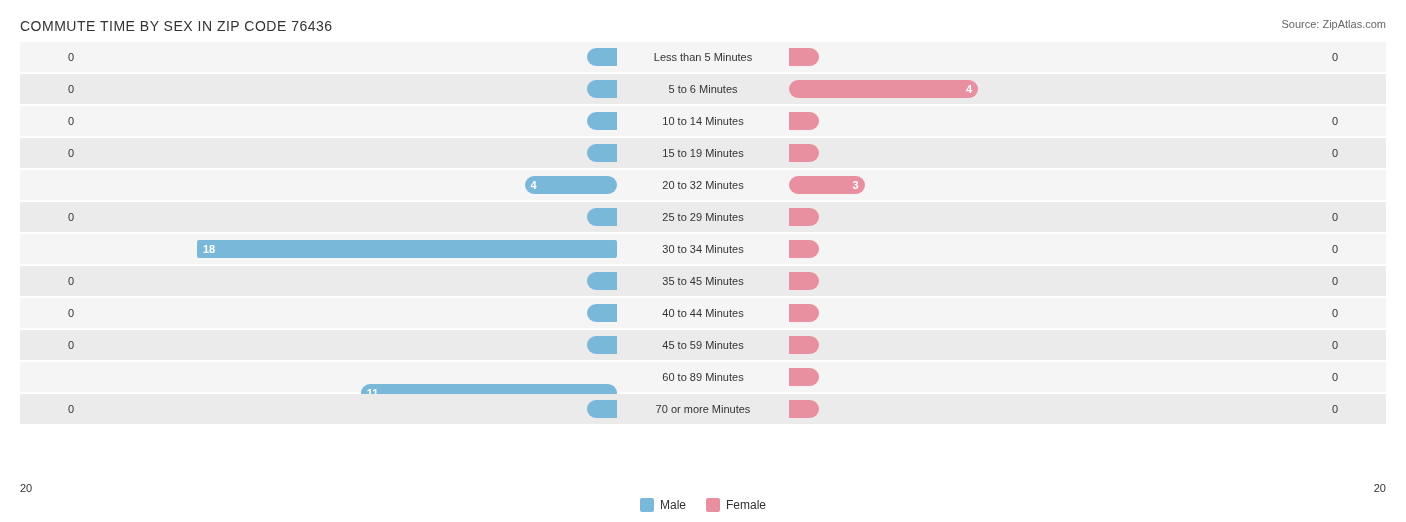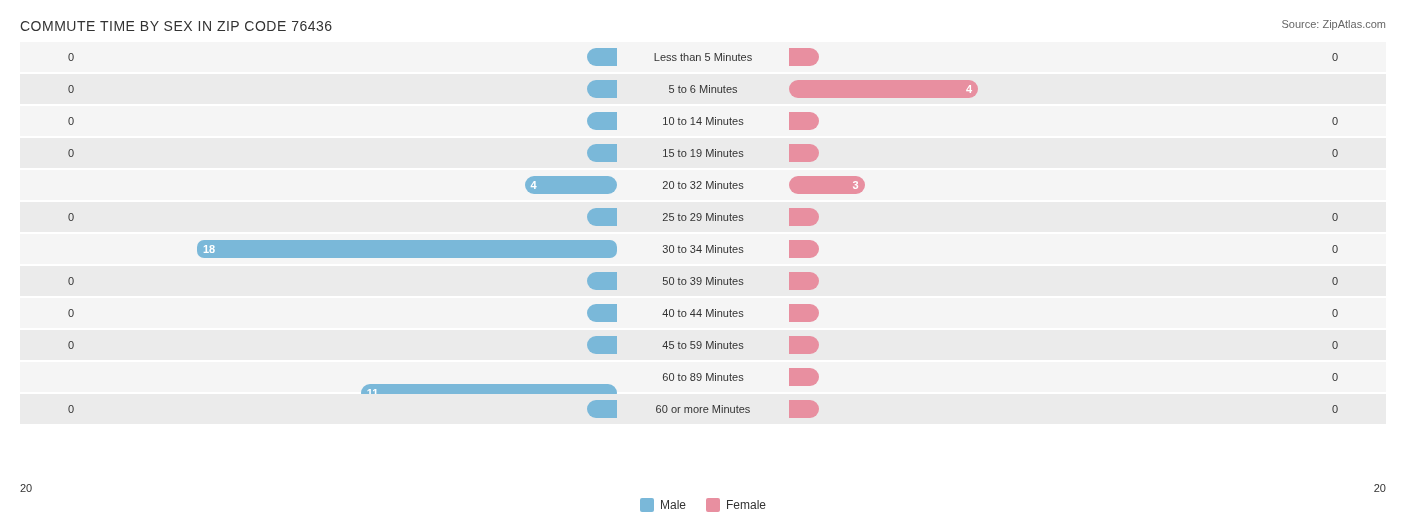--- a/index.html
+++ b/index.html
@@ -272,40 +272,40 @@
         <div class="female-bar" style="width:30px; border-radius:0 9px 9px 0;"></div>
              <span class="female-val-outside"></span>
       </div>
     </div>
     <div class="right-val">0</div>
   </div>
       <div class="row">
     <div class="left-val"></div>
     <div class="bar-section">
       <div class="male-bar-container">
-        <div class="male-bar" style="width:420px; border-radius:7px;margin-left:40px;">
+        <div class="male-bar" style="width:420px; border-radius:2px;margin-left:40px;">
                <span class="val-inside">18</span>
              </div>
       </div>
       <div class="label-center">30 to 34 Minutes</div>
       <div class="female-bar-container">
         <div class="female-bar" style="width:30px; border-radius:0 9px 9px 0;"></div>
              <span class="female-val-outside"></span>
       </div>
     </div>
     <div class="right-val">0</div>
   </div>
       <div class="row">
     <div class="left-val">0</div>
     <div class="bar-section">
       <div class="male-bar-container">
         <span class="male-val-outside"></span>
              <div class="male-bar" style="width:30px; border-radius:9px 0 0 9px;"></div>
       </div>
-      <div class="label-center">50 to 39 Minutes</div>
+      <div class="label-center">35 to 45 Minutes</div>
       <div class="female-bar-container">
         <div class="female-bar" style="width:30px; border-radius:0 9px 9px 0;"></div>
              <span class="female-val-outside"></span>
       </div>
     </div>
     <div class="right-val">0</div>
   </div>
       <div class="row">
     <div class="left-val">0</div>
     <div class="bar-section">
@@ -352,21 +352,21 @@
     </div>
     <div class="right-val">0</div>
   </div>
       <div class="row">
     <div class="left-val">0</div>
     <div class="bar-section">
       <div class="male-bar-container">
         <span class="male-val-outside"></span>
              <div class="male-bar" style="width:30px; border-radius:9px 0 0 9px;"></div>
       </div>
-      <div class="label-center">60 or more Minutes</div>
+      <div class="label-center">70 or more Minutes</div>
       <div class="female-bar-container">
         <div class="female-bar" style="width:30px; border-radius:0 9px 9px 0;"></div>
              <span class="female-val-outside"></span>
       </div>
     </div>
     <div class="right-val">0</div>
   </div>
     </div>
 
   <div class="axis-left">20</div>

